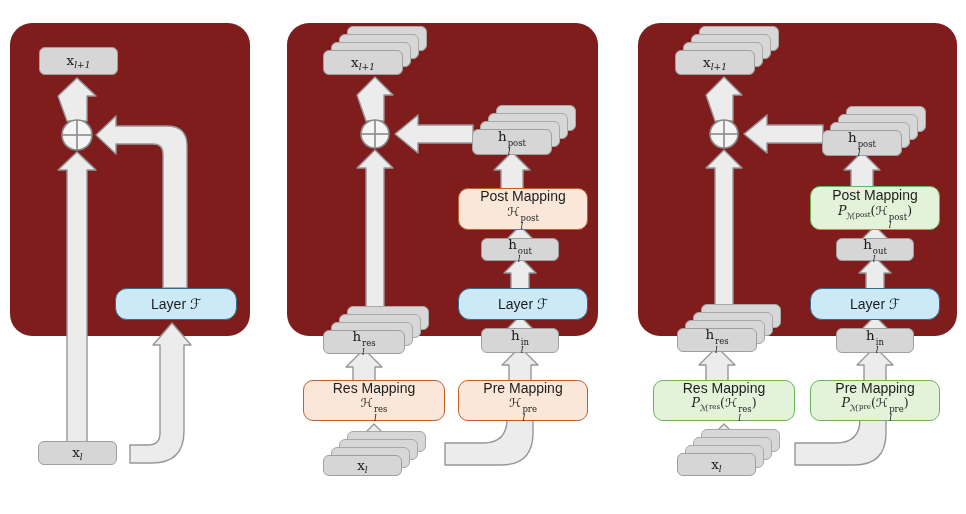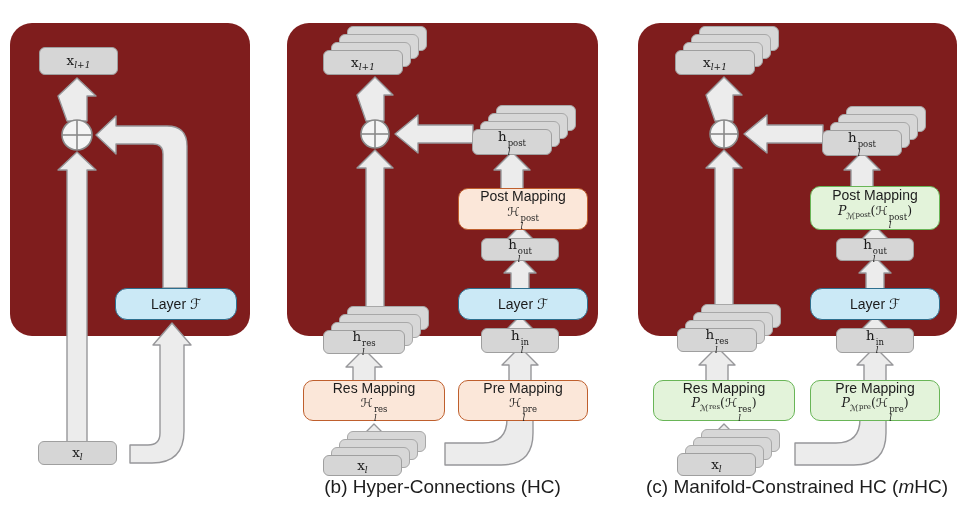--- a/index.html
+++ b/index.html
@@ -159,23 +159,20 @@
 
     <div class="stack" style="position:absolute;left:36px;top:408px;width:103px;height:45px;">
       <div class="glayer" style="left:24px;top:0;width:79px;height:21px;"></div>
       <div class="glayer" style="left:16px;top:8px;width:79px;height:21px;"></div>
       <div class="glayer" style="left:8px;top:16px;width:79px;height:21px;"></div>
       <div class="box gray m" style="left:0;top:24px;width:79px;height:21px;">
         <span><span>x</span><span class="bsub">l</span></span>
       </div>
     </div>
   </div>
-  <div class="caption" style="left:287px;width:311px;">
-    <span>(b) Hyper-Connections (HC)</span>
-  </div>
 
   <div class="panel" style="left:638px;width:319px;">
     <svg class="arrows" width="319" height="447">
       <path d="M86 54 L104 72 L95 72 L95 98 L77 98 L68 72 Z"></path>
       <path d="M86 127 L104 145 L95 145 L95 306 L77 306 L77 145 L68 145 Z"></path>
       <path d="M106 111 L129 92 L129 102 L185 102 L185 120 L129 120 L129 130 Z"></path>
       <path d="M79 324 L97 342 L90 342 L90 362 L68 362 L68 342 L61 342 Z"></path>
       <path d="M86 401 L99 414 L93 414 L93 434 L79 434 L79 414 L73 414 Z"></path>
       <path d="M157 420 L198 420 Q222 420 222 396 L222 390 L248 390 L248 410 Q248 442 216 442 L157 442 Z"></path>
       <path d="M237 324 L255 342 L248 342 L248 362 L226 362 L226 342 L219 342 Z"></path>
@@ -267,17 +264,14 @@
 
     <div class="stack" style="position:absolute;left:39px;top:406px;width:103px;height:47px;">
       <div class="glayer" style="left:24px;top:0;width:79px;height:23px;"></div>
       <div class="glayer" style="left:16px;top:8px;width:79px;height:23px;"></div>
       <div class="glayer" style="left:8px;top:16px;width:79px;height:23px;"></div>
       <div class="box gray m" style="left:0;top:24px;width:79px;height:23px;">
         <span><span>x</span><span class="bsub">l</span></span>
       </div>
     </div>
   </div>
-  <div class="caption" style="left:628px;width:338px;">
-    <span><span>(c) Manifold-Constrained HC (</span><i>m</i><span>HC)</span></span>
-  </div>
 
 </div>
 
 </body></html>

